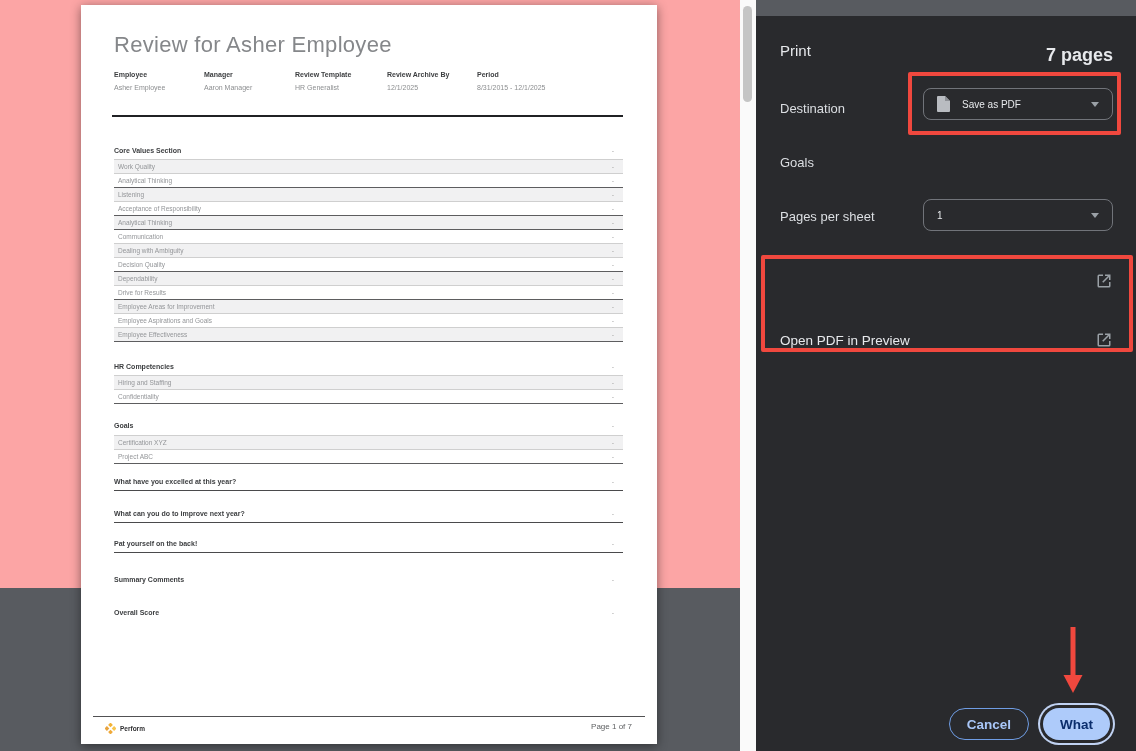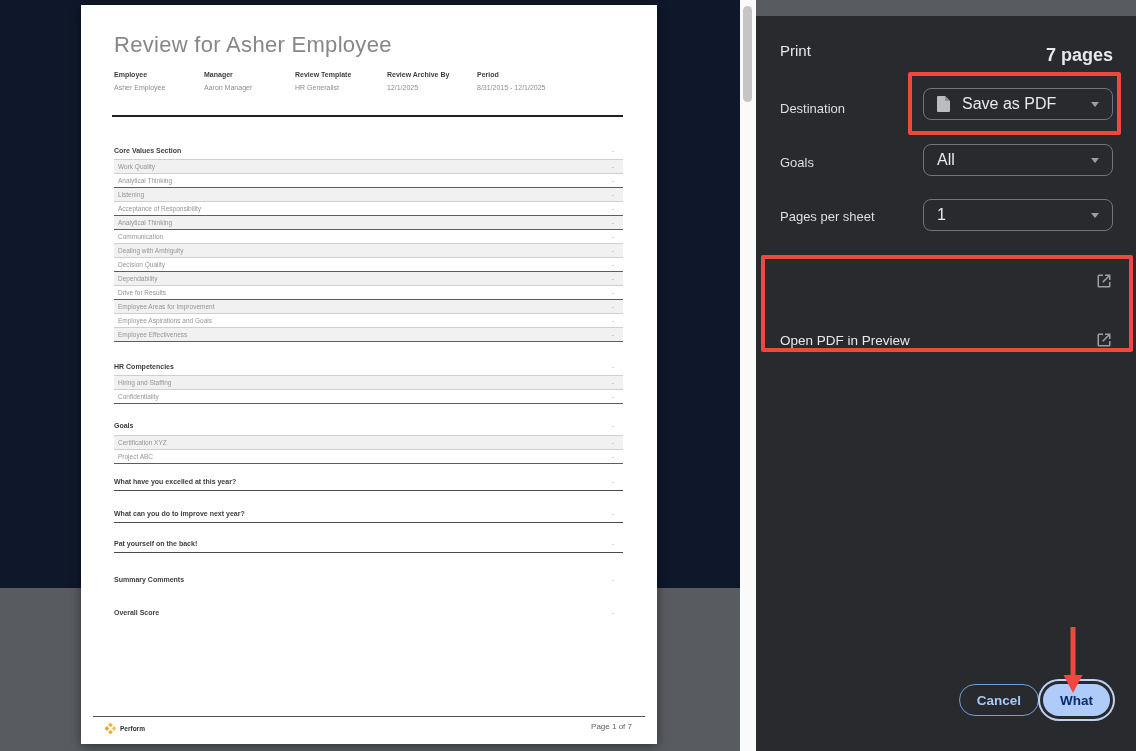--- a/index.html
+++ b/index.html
@@ -1,20 +1,20 @@
 <!DOCTYPE html>
 <html><head>
 <meta charset="utf-8">
 <style>
   * { margin:0; padding:0; box-sizing:border-box; }
   html,body { width:1136px; height:751px; overflow:hidden; }
   body { font-family:"Liberation Sans", sans-serif; background:#585b60; position:relative; }
 
   
-  .preview-area { position:absolute; left:0; top:0; width:740px; height:588px; background:#0f172a; }
+  .preview-area { position:absolute; left:0; top:0; width:740px; height:588px; background:#fca5a5; }
   .page { position:absolute; left:81px; top:5px; width:576px; height:739px; background:#ffffff;
           box-shadow:0 2px 10px rgba(0,0,0,.45); }
 
   .doc-title { position:absolute; left:33px; top:27px; font-size:22px; line-height:26px;
                font-weight:300; color:#85878a; letter-spacing:.3px; }
   .doc-meta { position:absolute; left:33px; top:66px; display:flex; }
   .meta-col { }
   .meta-col:nth-child(1){ width:90px; } .meta-col:nth-child(2){ width:91px; }
   .meta-col:nth-child(3){ width:92px; } .meta-col:nth-child(4){ width:90px; }
   .meta-label { font-size:7px; line-height:8px; font-weight:bold; color:#3c3e40; margin-bottom:5px; }
@@ -45,38 +45,38 @@
   .scroll-thumb { position:absolute; left:3px; top:6px; width:9px; height:96px; background:#c5c5c5; border-radius:5px; }
 
   
   .panel { position:absolute; left:756px; top:0; width:380px; height:751px; background:#292a2d;margin-top:16px; }
   .panel-title { position:absolute; left:24px; top:26px; font-size:15px; font-weight:500; color:#e7e9ec; }
   .pages-count { position:absolute; right:23px; top:29px; font-size:18px; font-weight:600; color:#e7e9ec; }
 
   .field-label { position:absolute; left:24px; font-size:13px; color:#dcdfe3; }
   .dropdown { position:absolute; left:167px; width:190px; height:32px; border:1px solid #71747a;
               border-radius:8px; display:flex; align-items:center; padding:0 13px; cursor:pointer; }
-  .dd-text { font-size:16px; color:#e7e9ec; }
+  .dd-text { font-size:10px; color:#e7e9ec; }
   .caret { width:0; height:0; border-left:4px solid transparent; border-right:4px solid transparent;
            border-top:5px solid #9aa0a6; margin-left:auto; }
   .file-icon { margin-right:12px; display:flex; }
 
   .annot { position:absolute; border:4px solid #f0483e; border-radius:2px; pointer-events:none; z-index:6; }
   .annot1 { left:152px; top:56px; width:213px; height:63px; }
   .annot2 { left:5px; top:239px; width:372px; height:97px; }
 
   .link-row { position:absolute; left:0; right:0; height:26px; padding:0 25px 0 24px;
               display:flex; align-items:center; cursor:pointer; }
   .link-row .lbl { font-size:13.5px; font-weight:500; color:#e7e9ec; }
   .link-row .ext { margin-left:auto; display:flex; }
   .link1 { top:252px; } .link2 { top:311px; }
 
   .arrow { position:absolute; left:303px; top:610px; z-index:7; }
 
-  .actions { position:absolute; top:668px; right:26px; display:flex; gap:4px; }
+  .actions { position:absolute; top:692px; right:26px; display:flex; gap:14px; }
   .btn { height:32px; border-radius:17px; font-family:"Liberation Sans",sans-serif;
          font-size:13.5px; font-weight:600; padding:0 17px; cursor:pointer; }
   .cancel-btn { background:transparent; border:1px solid #6f9de4; color:#a9c7f8; }
   .save-btn { background:#aecbfa; border:none; color:#0b2e6d; font-weight:700;
               box-shadow:0 0 0 3px #292a2d, 0 0 0 5px #c0d2f2; }
 </style>
 </head>
 <body>
 
 <div class="preview-area">
@@ -251,24 +251,20 @@
           <path d="M1 0 H8 L13 5 V15 a1 1 0 0 1 -1 1 H1 a1 1 0 0 1 -1 -1 V1 a1 1 0 0 1 1 -1 Z" fill="#b9bcc1"></path>
           <path d="M8 0 L13 5 H8 Z" fill="#8d9095"></path>
         </svg>
     </span>
     <span class="dd-text">Save as PDF</span>
     <span class="caret"></span>
   </div>
   <div class="annot annot1"></div>
 
   <div class="field-label" style="top:139px">Goals</div>
-  <div class="dropdown" style="top:128px">
-    <span class="dd-text">All</span>
-    <span class="caret"></span>
-  </div>
 
   <div class="field-label" style="top:193px">Pages per sheet</div>
   <div class="dropdown" style="top:183px">
     <span class="dd-text">1</span>
     <span class="caret"></span>
   </div>
 
   <div class="link-row link1">
     <span class="ext">
       <svg width="14" height="14" viewBox="0 0 14 14">

